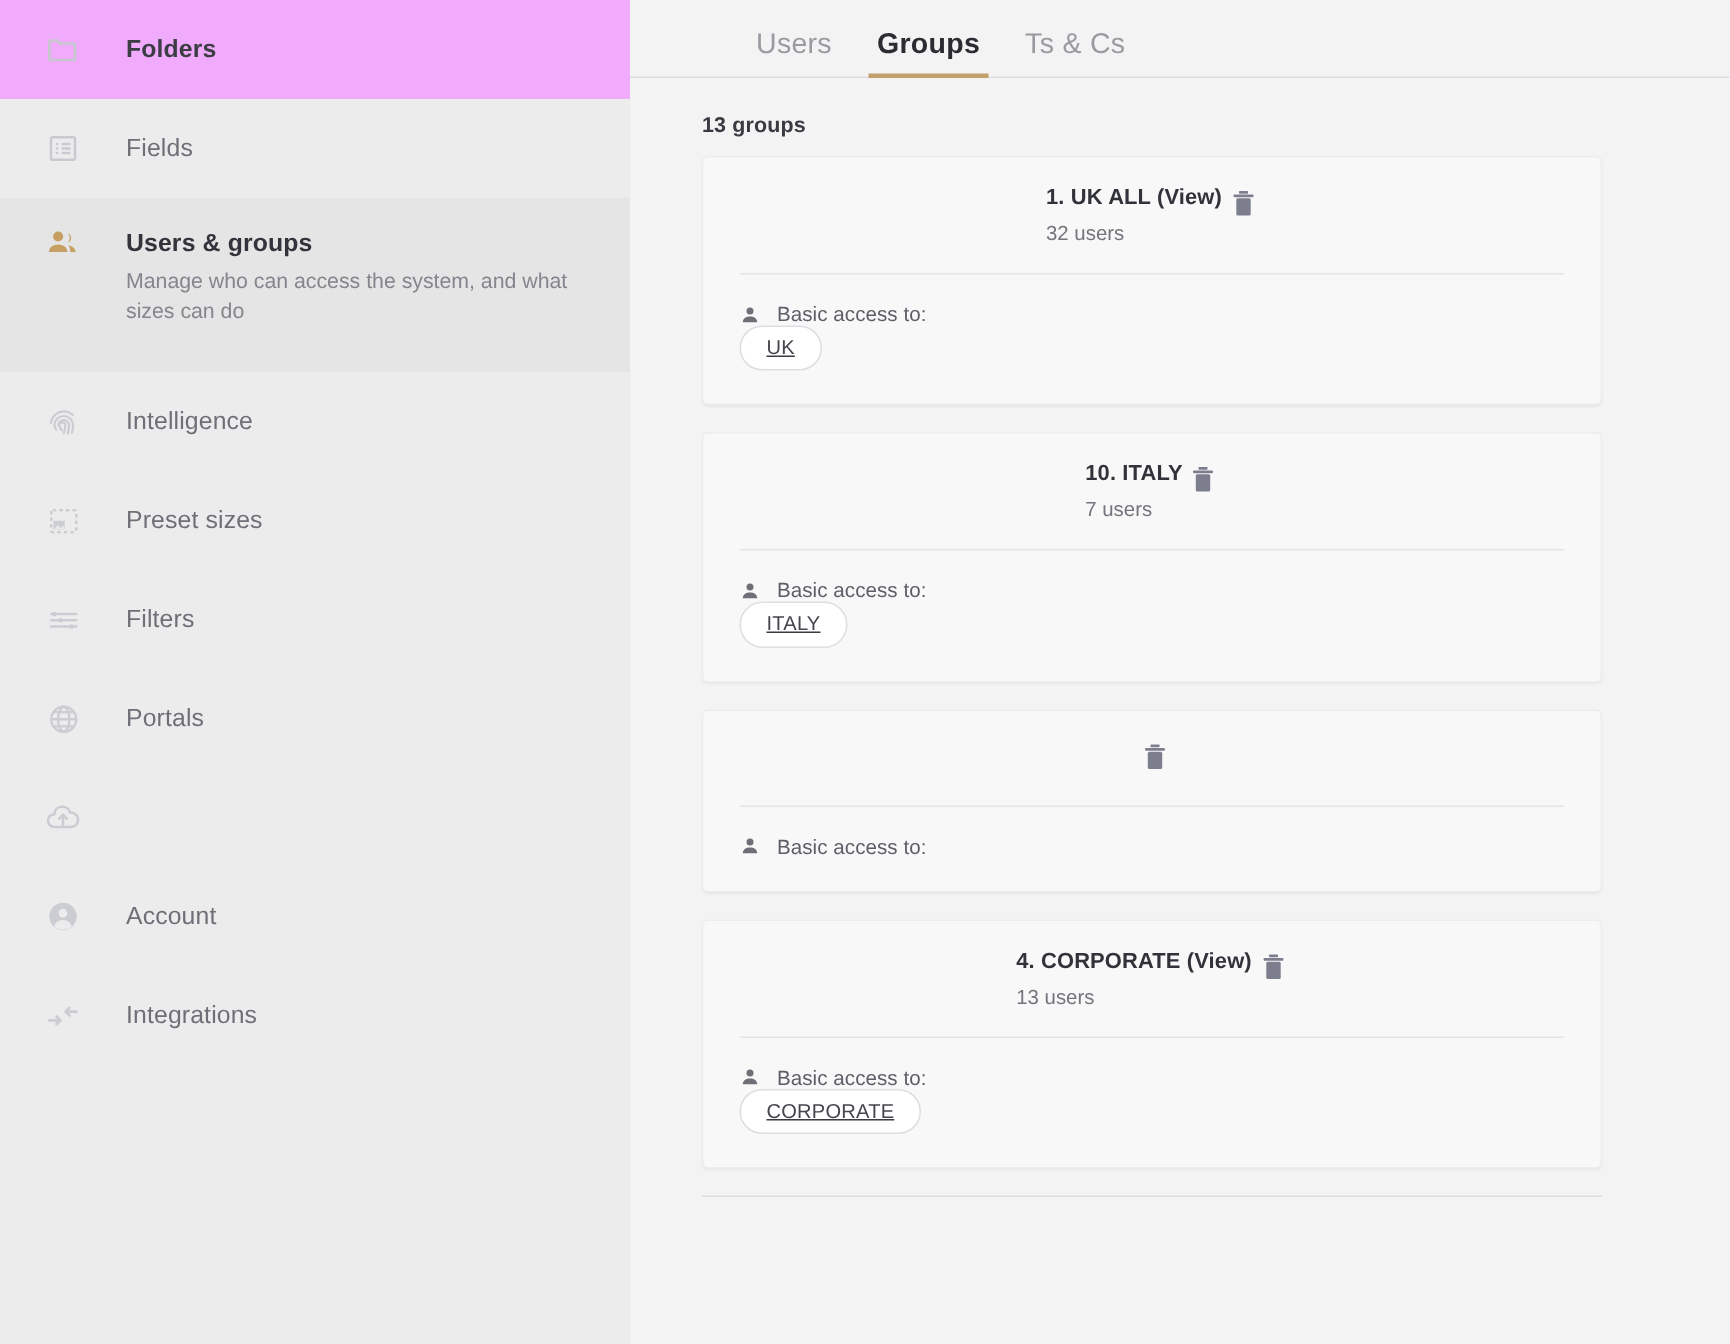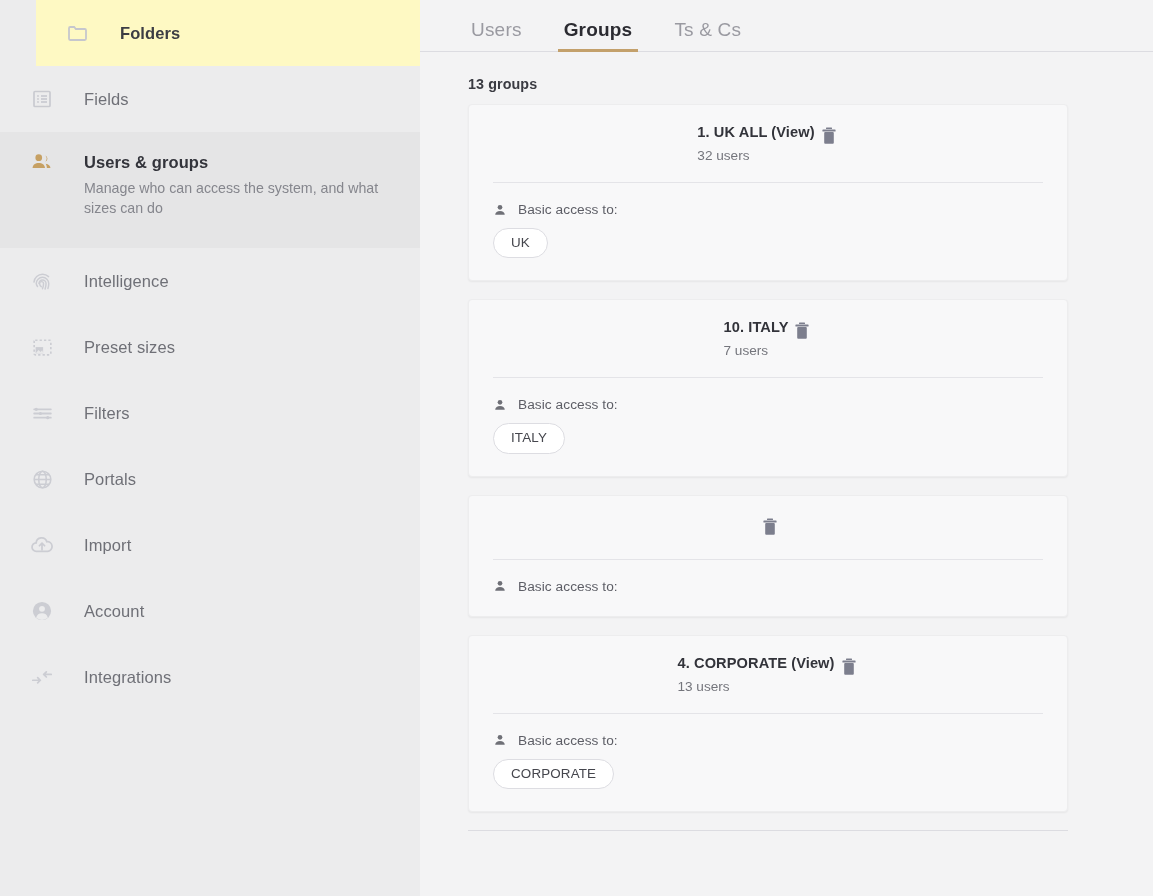--- a/index.html
+++ b/index.html
@@ -56,22 +56,21 @@
     justify-content: center;
     height: 66px;
   }
   .nav-item .nav-label {
     font-size: 16.5px;
     color: #6f7077;
     line-height: 1.25;
     letter-spacing: .1px;
   }
   .nav-item.hovered {
-    background: #fef9c3;
-    margin-left: 36px;
+    background: #f0abfc;
   }
   .nav-item.hovered .nav-label {
     color: #3c3d44;
     font-weight: bold;
   }
   .nav-item.active {
     background: #e5e5e6;
     height: 116px;
     align-items: flex-start;
     justify-content: center;
@@ -104,22 +103,22 @@
     height: 896px;
     background: #f3f3f4;
     position: relative;
     overflow: hidden;
   }
   .tabbar {
     height: 52px;
     border-bottom: 1px solid #dcdce1;
     display: flex;
     align-items: flex-end;
-    padding-left: 36px;
-    gap: 12px;
+    padding-left: 69px;
+    gap: 0;
     background: #f3f3f4;
   }
   .tab {
     font-size: 19px;
     color: #9a9aa1;
     padding: 0 15px 12px 15px;
     cursor: pointer;
     position: relative;
     line-height: 1;
     letter-spacing: .2px;
@@ -198,24 +197,24 @@
     color: #6f7077;
     line-height: 0;
     flex: 0 0 auto;
   }
   .access-label {
     font-size: 13.7px;
     color: #5d5e66;
     letter-spacing: .05px;
   }
   .chips {
-    margin-top: 11px;
     display: flex;
     flex-wrap: wrap;
     gap: 10px;
+    text-decoration: underline;
   }
   .chip {
     background: #ffffff;
     border: 1px solid #dddde2;
     border-radius: 16px;
     padding: 7px 17px 8px 17px;
     font-size: 13.4px;
     color: #45464d;
     line-height: 1;
     cursor: pointer;
@@ -337,23 +336,20 @@
       </span>
     </div>
 
 
     <div class="nav-item">
       <span class="nav-ico">
         <svg width="26" height="26" viewBox="0 0 24 24" fill="none" stroke="#cccdd3" stroke-width="1.6">
           <path d="M6.8 17.8A3.9 3.9 0 0 1 6.6 10 5 5 0 0 1 16.4 9a3.6 3.6 0 0 1 1 8.8z"></path>
           <path d="M12 16.4V10.5M9.6 12.7L12 10.3l2.4 2.4" stroke-linecap="round" stroke-linejoin="round"></path>
         </svg>
-      </span>
-      <span class="nav-body">
-        <span class="nav-label">Import</span>
       </span>
     </div>
 
     <div class="nav-item">
       <span class="nav-ico">
         <svg width="26" height="26" viewBox="0 0 24 24" fill="#cccdd3">
           <circle cx="12" cy="12" r="8.4"></circle>
           <circle cx="12" cy="10" r="2.7" fill="#ececed"></circle>
           <path d="M6.6 18.2a5.6 5.6 0 0 1 10.8 0 8.3 8.3 0 0 1-10.8 0z" fill="#ececed"></path>
         </svg>

